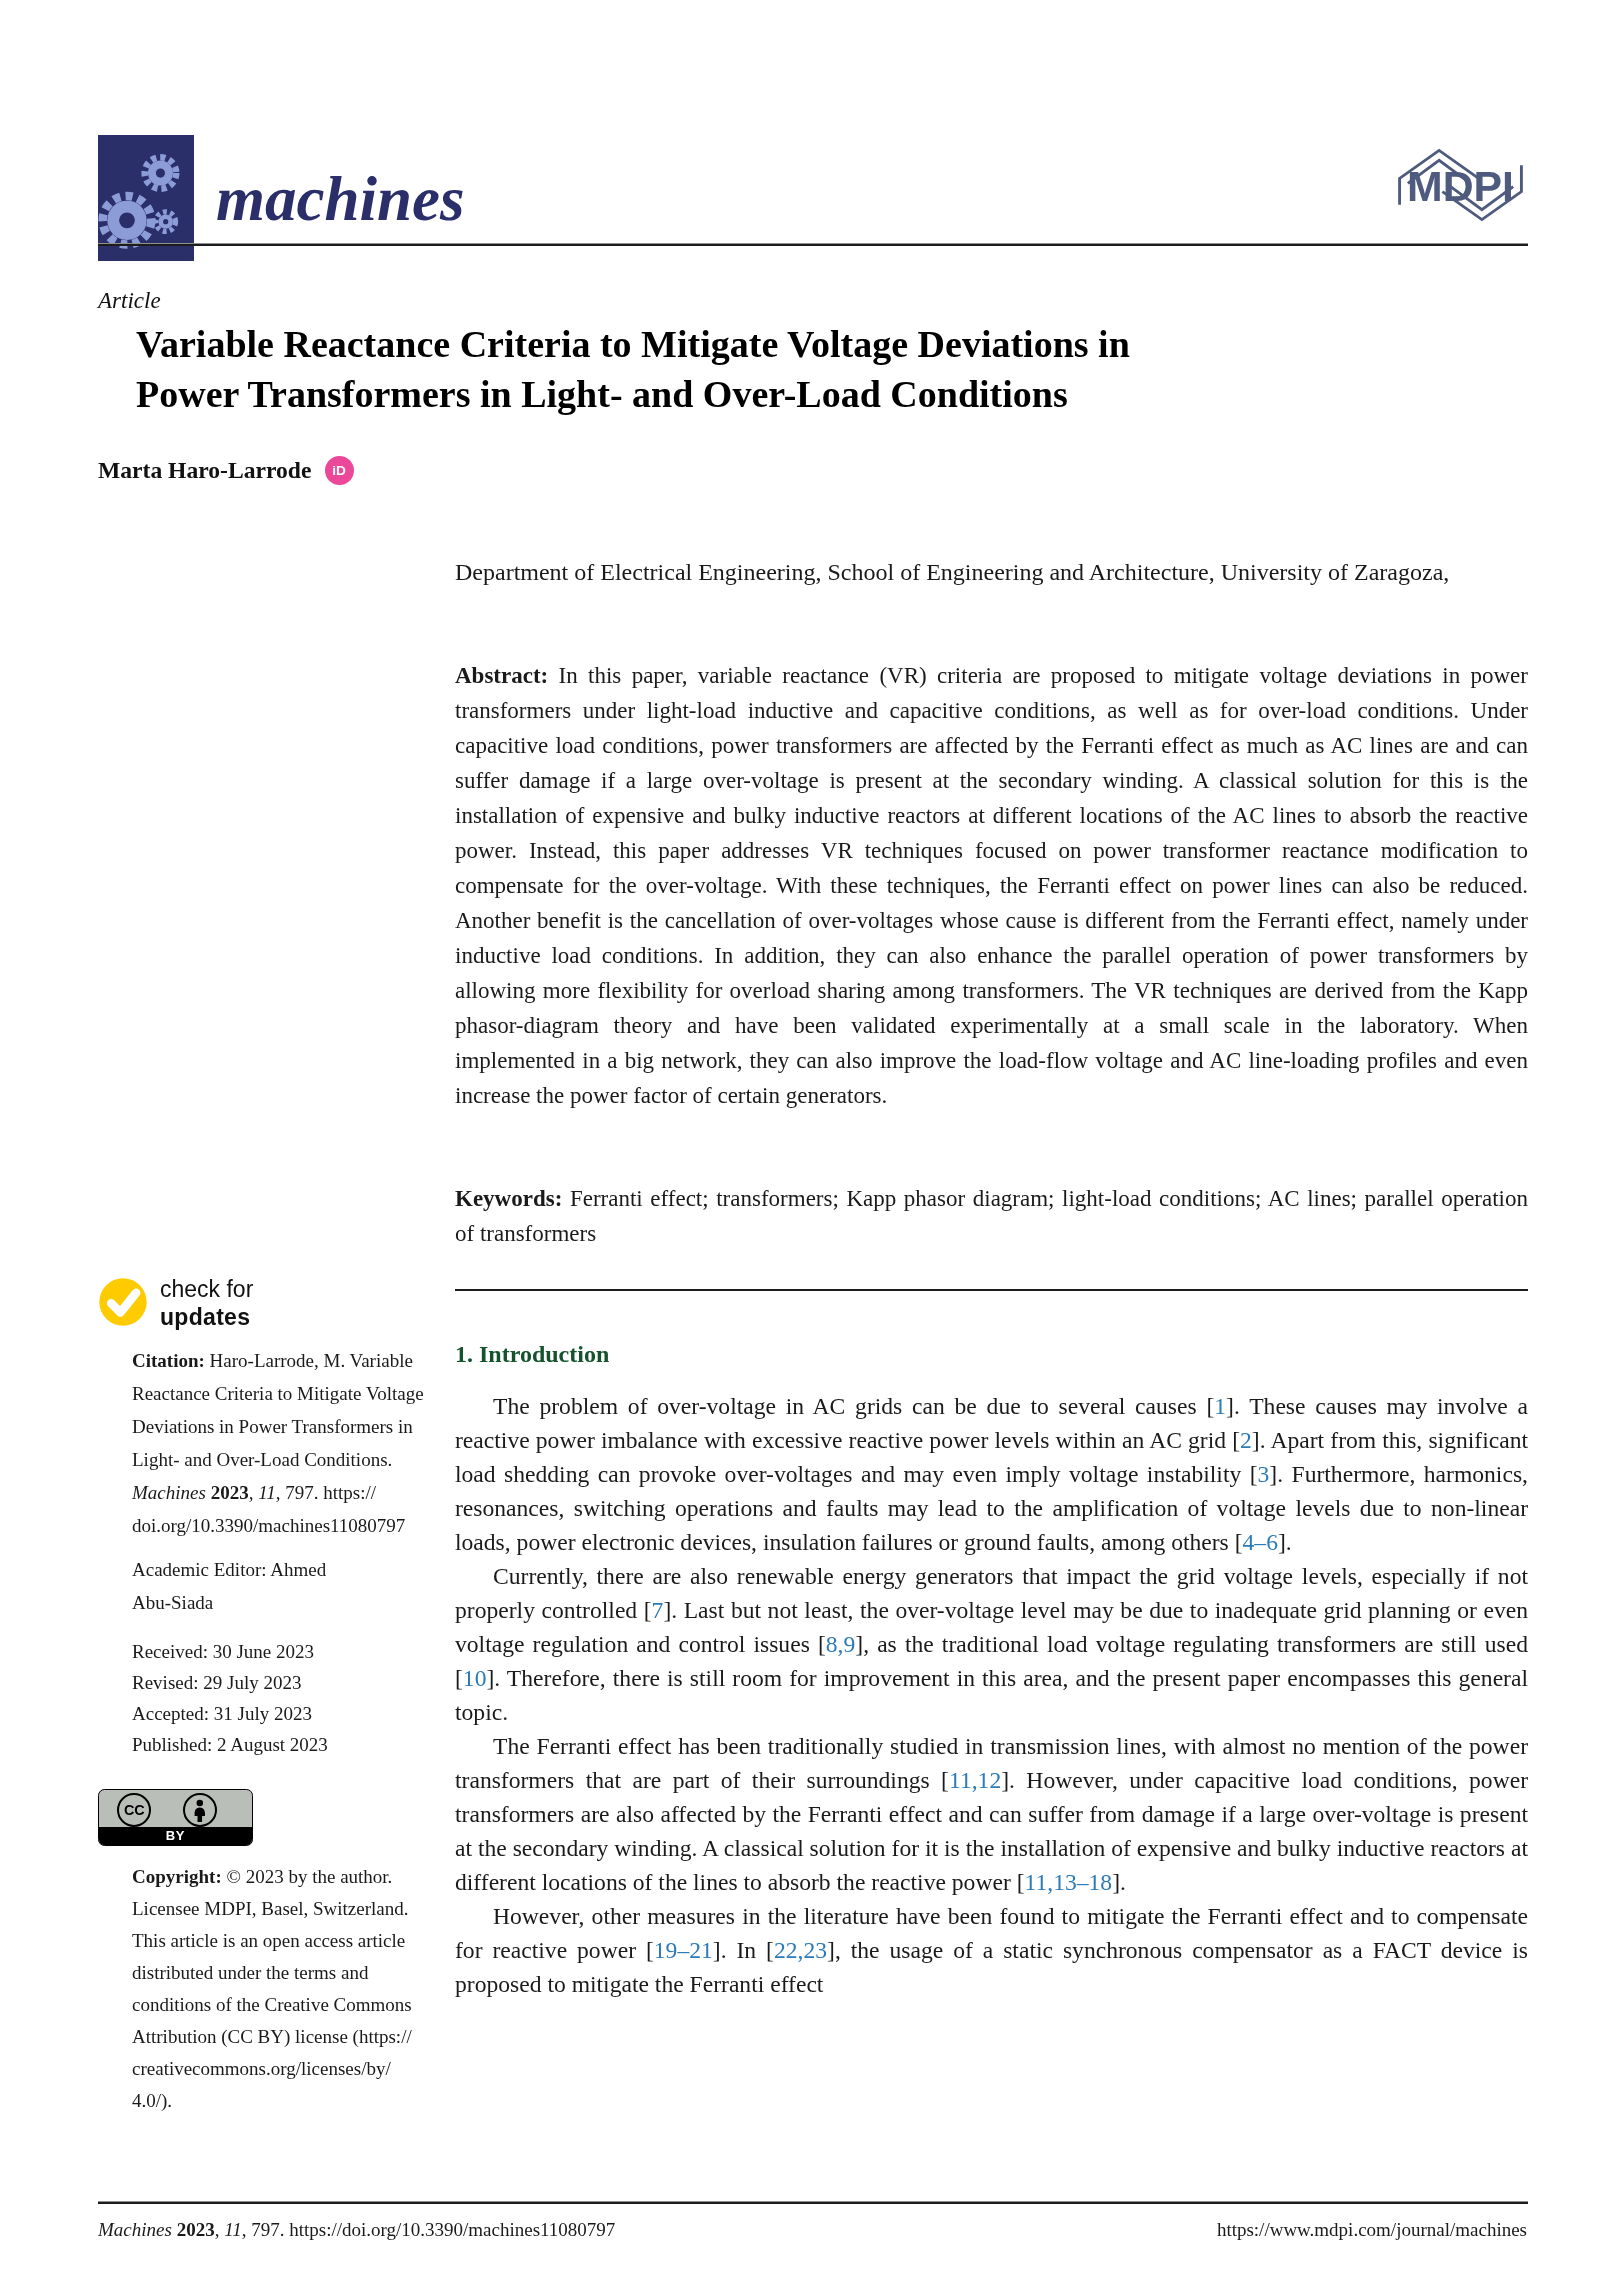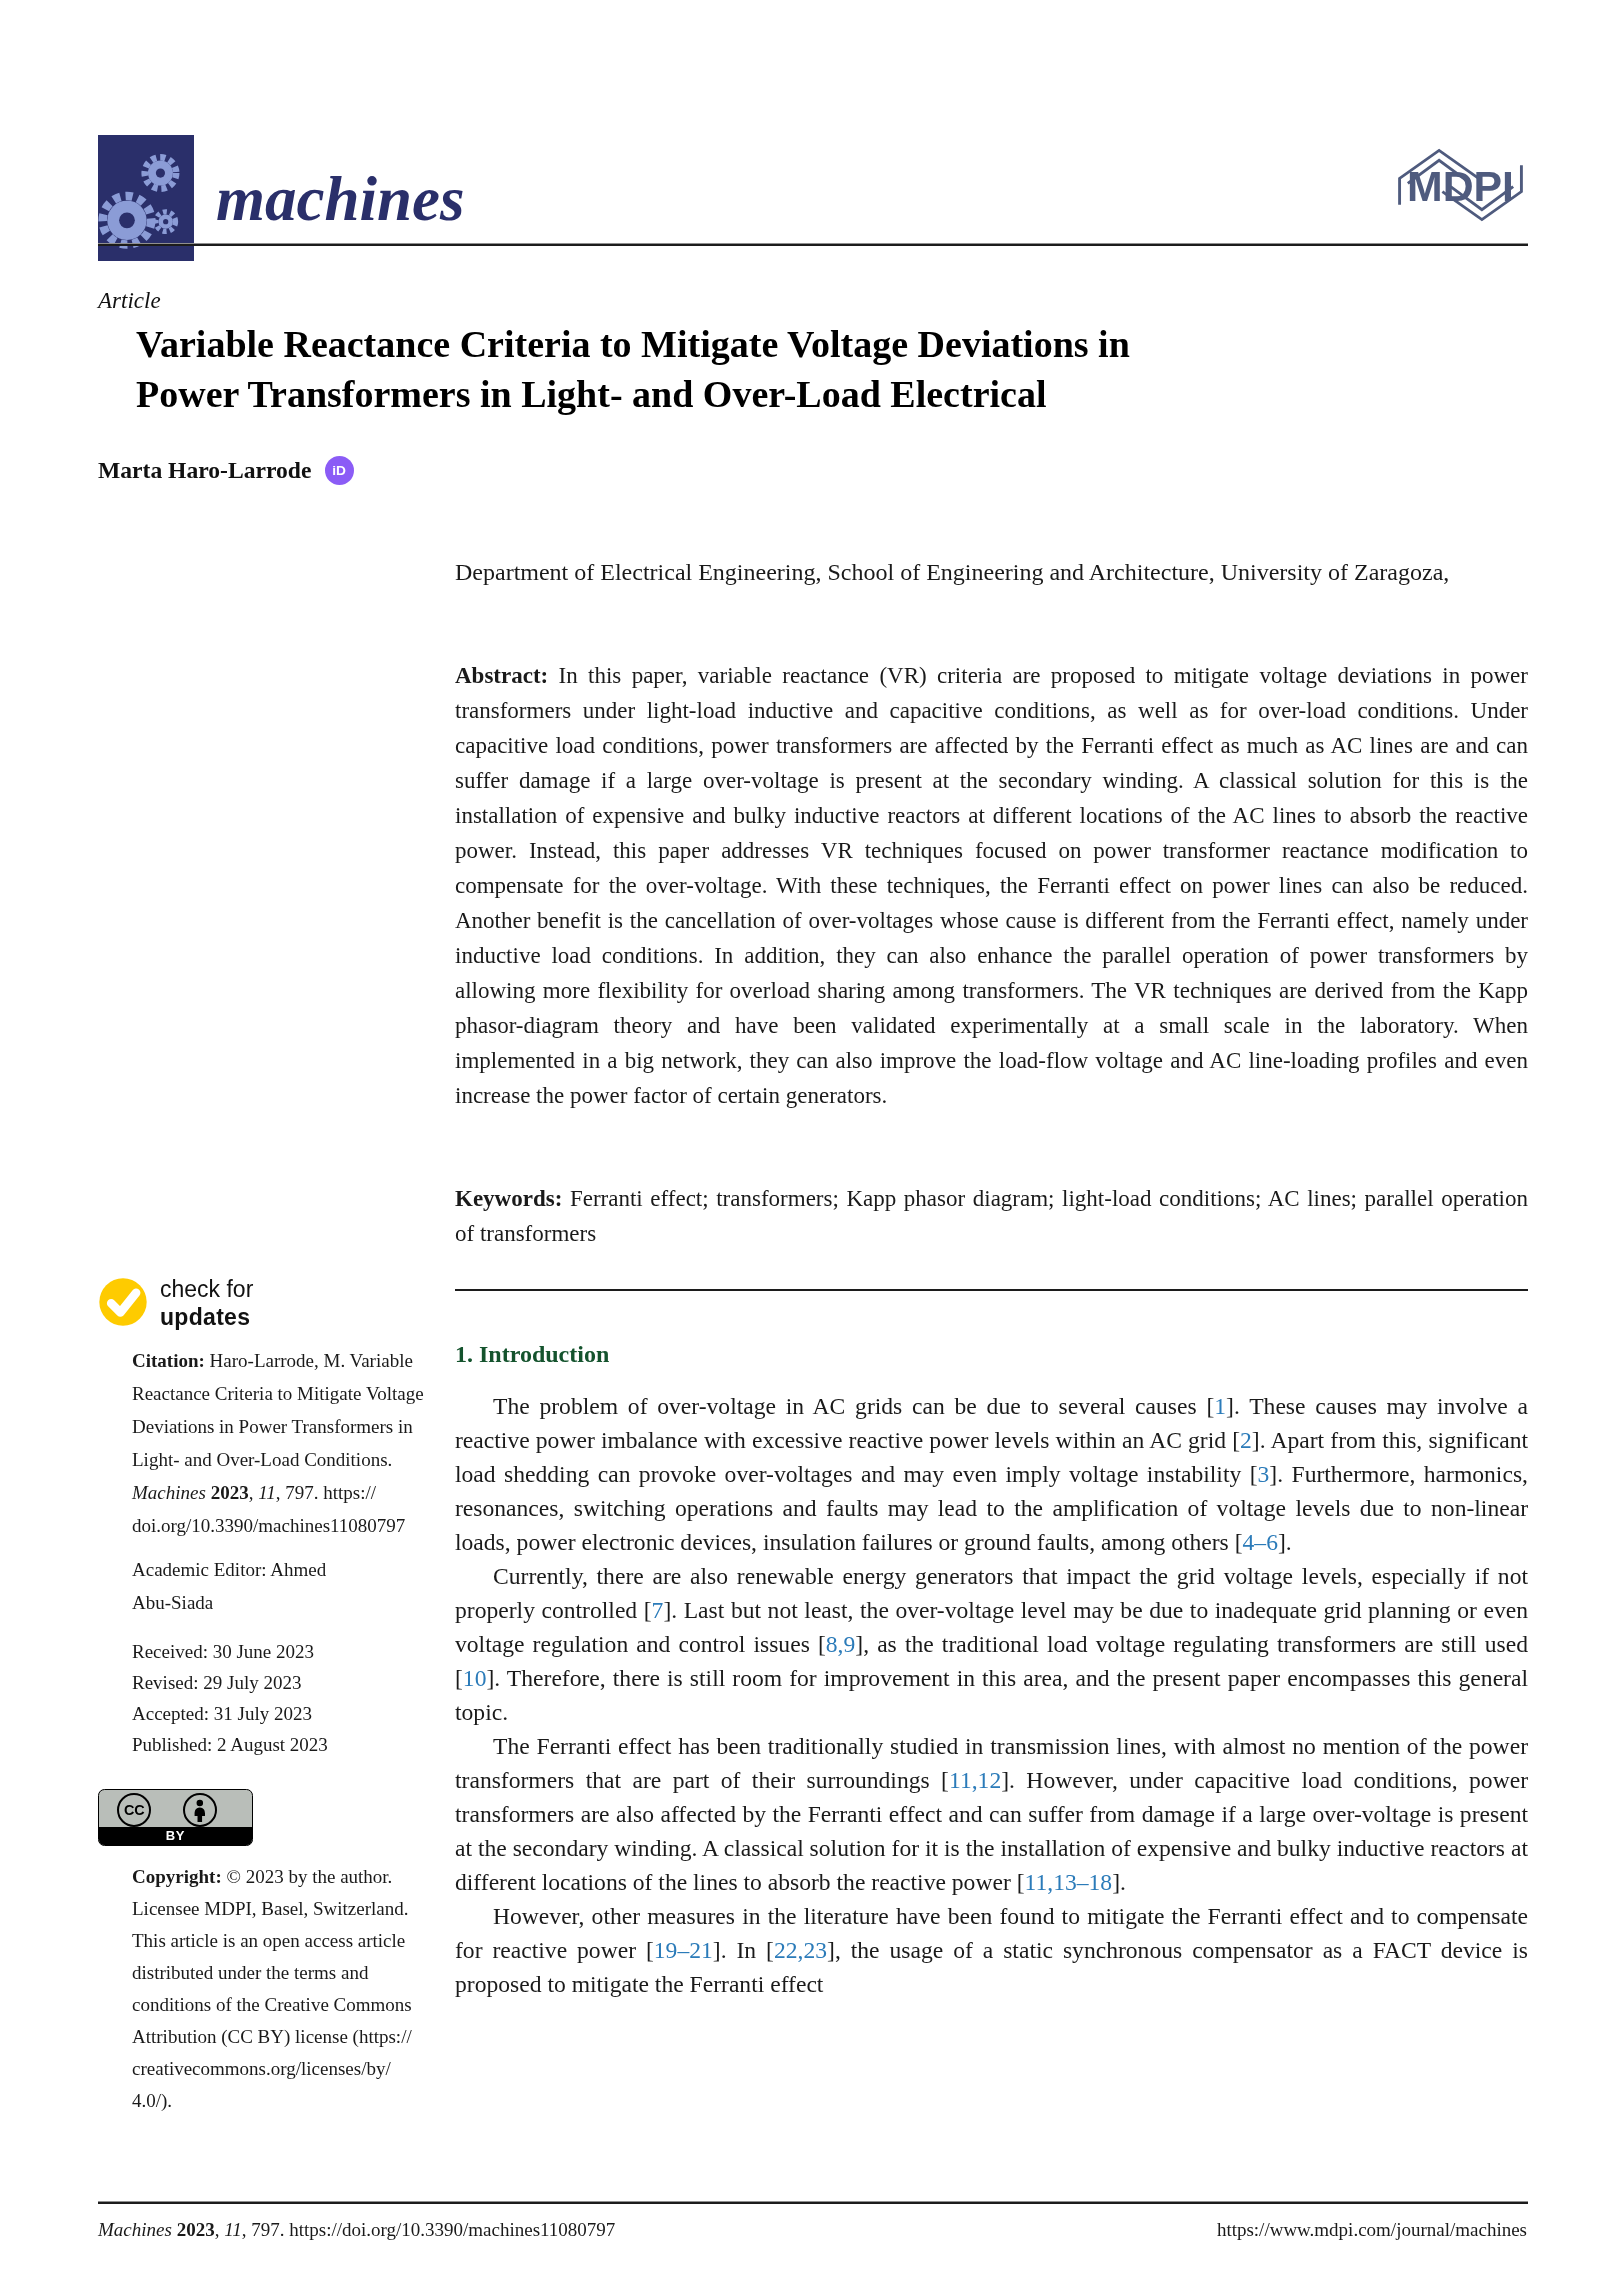--- a/index.html
+++ b/index.html
@@ -13,21 +13,21 @@
   #mdpi-logo{left:1393px;top:143px;width:135px;height:84px;}
   .rule{height:3.3px;background:linear-gradient(#8f8f8f 0 0.7px,#ffffff 0.7px 1.3px,#1c1c1c 1.3px 3.3px);}
   #rule-top{left:98px;top:243px;width:1430px;}
   #rule-mid{left:455px;top:1289px;width:1073px;height:2px;background:#1c1c1c;}
   #rule-footer{left:98px;top:2201px;width:1430px;}
 
   #article-type{left:98px;top:288px;font-size:23px;font-style:italic;color:#111;}
   #title{left:98px;top:319px;width:1430px;font-size:38px;line-height:50px;font-weight:bold;color:#000;margin-left:38px;}
   #author-row{left:98px;top:456px;height:30px;}
   #author-name{font-size:23.6px;font-weight:bold;color:#111;display:inline-block;vertical-align:middle;}
-  #orcid{display:inline-block;vertical-align:middle;width:29px;height:29px;border-radius:50%;background:#8b5cf6;
+  #orcid{display:inline-block;vertical-align:middle;width:29px;height:29px;border-radius:50%;background:#ec4899;
          color:#fff;font-family:"Liberation Sans",sans-serif;font-weight:bold;font-size:13.7px;text-align:center;
          line-height:29px;margin-left:10.5px;}
 
   
   .maincol{left:455px;width:1073px;}
   #affiliation{top:558px;font-size:24px;line-height:29.5px;color:#1a1a1a;}
   #abstract{top:658px;font-size:23px;line-height:35px;text-align:justify;}
   #keywords{top:1181px;font-size:23px;line-height:35px;text-align:justify;}
   #intro-head{top:1341px;font-size:24px;font-weight:bold;color:#14532d;}
   #body-text{top:1389px;font-size:23.6px;line-height:34px;text-align:justify;}
@@ -100,21 +100,21 @@
       <text x="82" y="69" text-anchor="middle" font-family="Liberation Sans, sans-serif" font-weight="bold" font-size="52" fill="#4F5B7E">MDPI</text>
     </svg>
   </div>
 
   <div class="abs rule" id="rule-top"></div>
 
   <div class="abs" id="article-type">Article</div>
 
   <div class="abs" id="title">
     <div>Variable Reactance Criteria to Mitigate Voltage Deviations in</div>
-    <div>Power Transformers in Light- and Over-Load Electrical</div>
+    <div>Power Transformers in Light- and Over-Load Conditions</div>
   </div>
 
   <div class="abs" id="author-row">
     <span id="author-name">Marta Haro-Larrode</span>
     <span id="orcid">iD</span>
   </div>
 
   <div class="abs maincol" id="affiliation">
       <div class="sb-line">Department of Electrical Engineering, School of Engineering and Architecture, University of Zaragoza,</div>
     </div>

